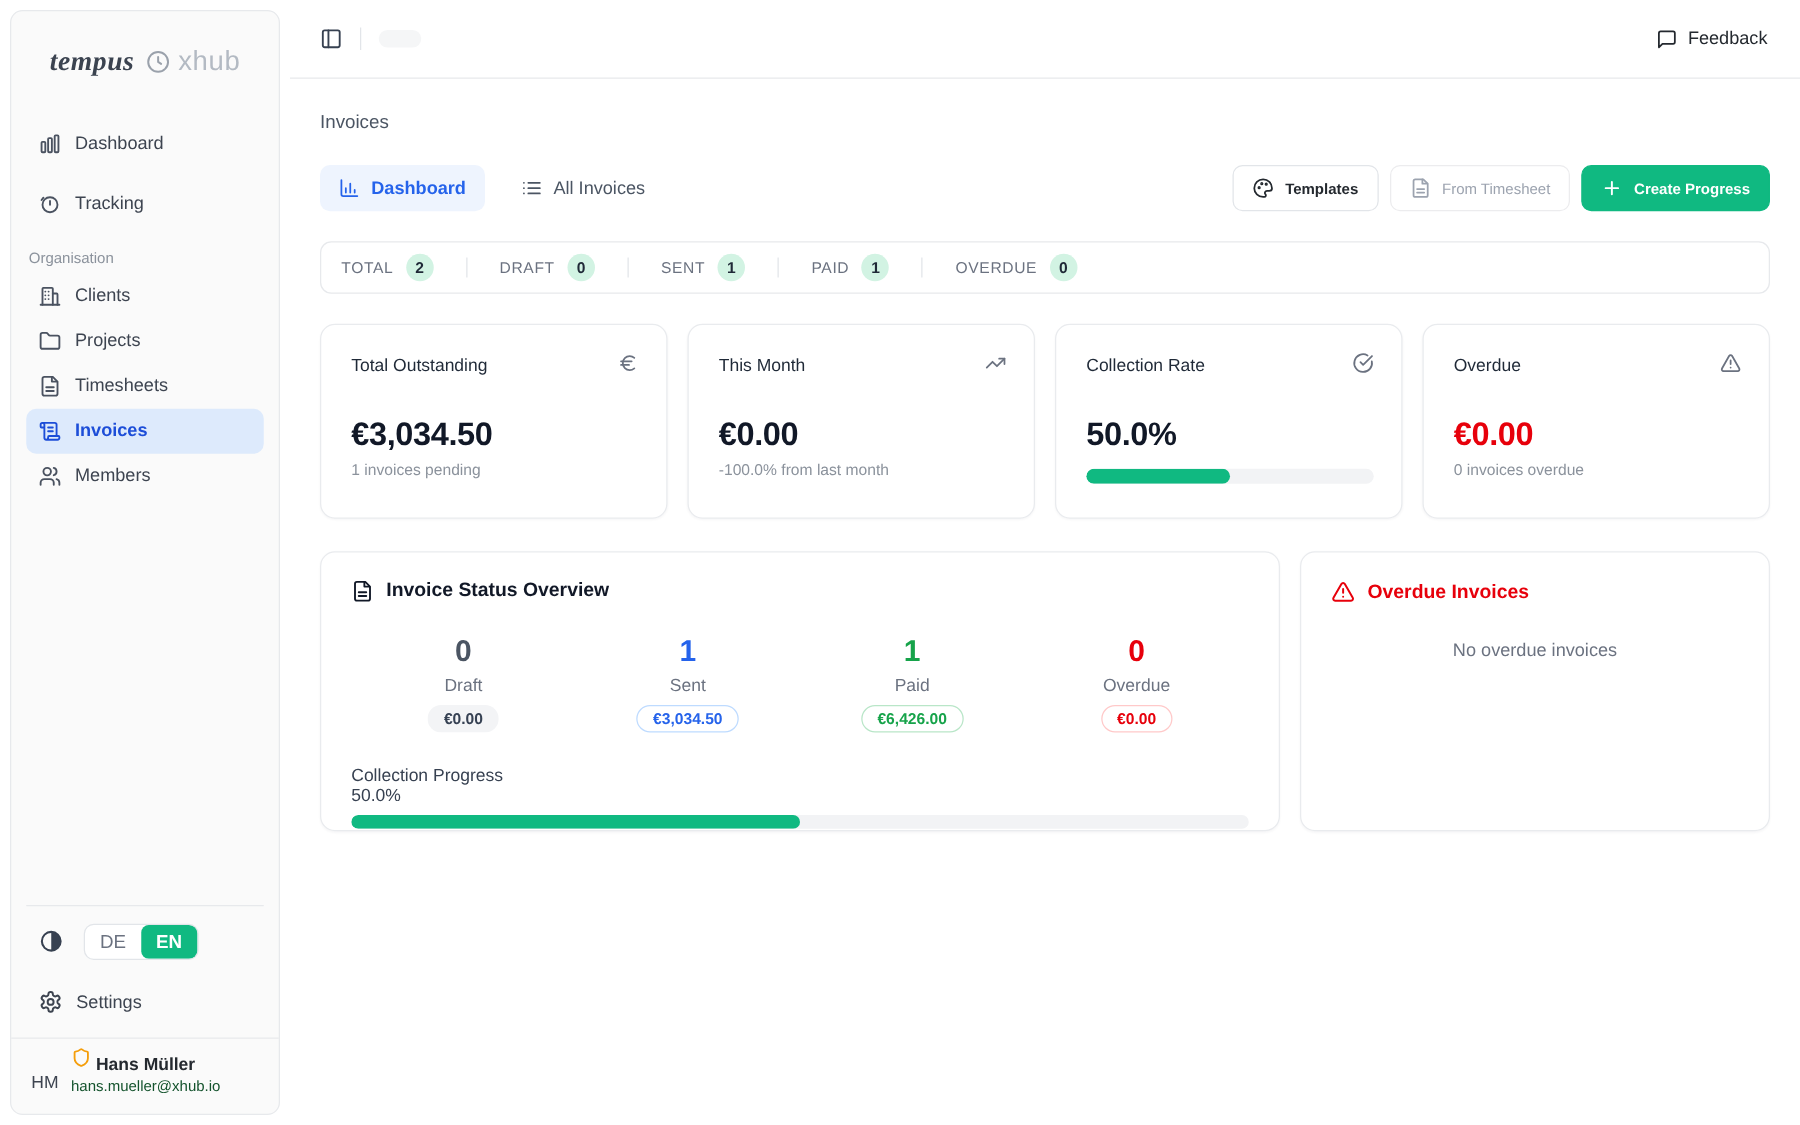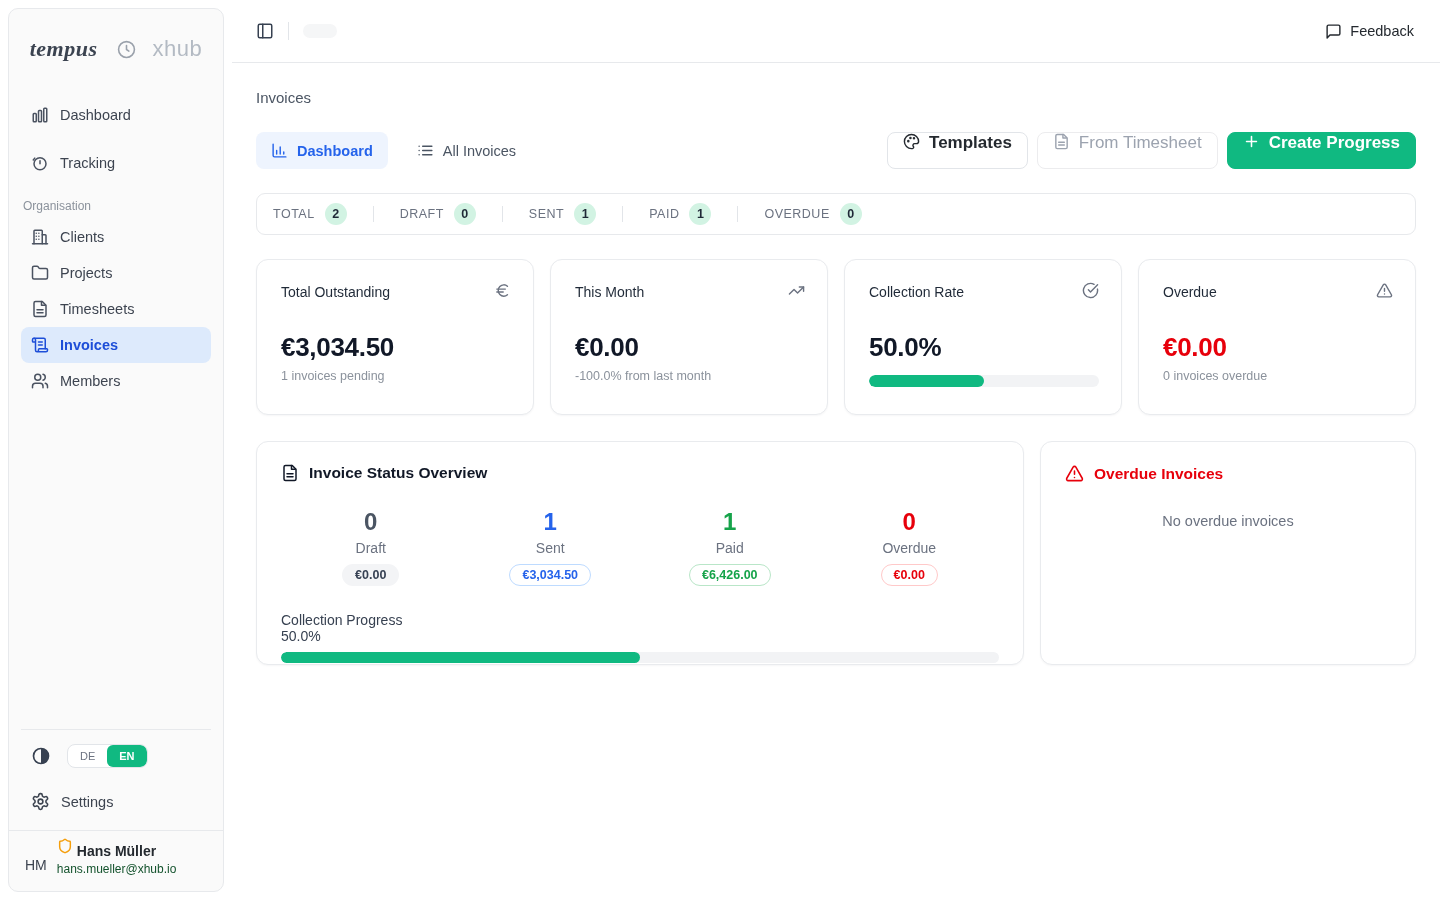--- a/index.html
+++ b/index.html
@@ -1,33 +1,33 @@
 <!DOCTYPE html>
 <html><head>
 <meta charset="utf-8">
 <style>
   * { margin:0; padding:0; box-sizing:border-box; }
   html,body { width:1440px; height:900px; background:#fff; font-family:"Liberation Sans", sans-serif; color:#1f2937; overflow:hidden; }
 
   
   .sidebar { position:absolute; left:8px; top:8px; width:216px; height:884px; background:#fafafa; border:1px solid #e7e9ec; border-radius:10px; display:flex; flex-direction:column; padding:14px 12px 0 12px; }
-  .logo { display:flex; align-items:center; justify-content:center; gap:16px; height:52px; margin-bottom:22px; }
+  .logo { display:flex; align-items:center; justify-content:center; gap:6px; height:52px; margin-bottom:22px; }
   .logo .brand { font-family:"Liberation Serif", serif; font-style:italic; font-weight:700; font-size:22px; color:#3b4350; letter-spacing:.5px; }
   .logo .clock { margin:0 1px 0 3px; color:#9aa1ab; }
   .logo .suffix { font-size:22px; color:#b3bac3; font-weight:400; letter-spacing:.5px; }
   .nav-item { display:flex; align-items:center; gap:11px; height:36px; padding:0 10px; border-radius:8px; font-size:14.5px; color:#3d4450; cursor:pointer; }
   .nav-item svg { flex:0 0 auto; color:#4a5260; }
   .nav-item.active { background:#ddeafc; color:#1d4ed8; font-weight:700; }
   .nav-item.active svg { color:#1d4ed8; }
   .nav-gap { height:12px; }
   .section-label { font-size:12px; color:#8b929c; margin:18px 0 6px 2px; }
   .sidebar-bottom { margin-top:auto; border-top:1px solid #e7e9ec; padding:14px 0 0 0; }
   .lang-row { display:flex; align-items:center; gap:16px; padding:0 10px; margin-bottom:16px; }
   .lang-toggle { display:inline-flex; border:1px solid #e2e5e9; border-radius:8px; background:#fff; overflow:hidden; }
-  .lang-seg { font-size:11px; padding:5px 12px; color:#6b7280; cursor:pointer; }
+  .lang-seg { font-size:15px; padding:5px 12px; color:#6b7280; cursor:pointer; }
   .lang-seg.active { background:#10b981; color:#fff; border-radius:6px; font-weight:600; }
   .settings-row { display:flex; align-items:center; gap:11px; height:36px; padding:0 10px; font-size:14.5px; color:#3d4450; cursor:pointer; margin-bottom:10px; }
   .user-box { border-top:1px solid #e7e9ec; margin:0 -12px; padding:12px 16px 14px 16px; display:flex; align-items:center; gap:10px; }
   .user-initials { font-size:14px; color:#3d4450; padding-top:10px; }
   .user-meta { line-height:1.25; }
   .user-name-row { display:flex; align-items:flex-end; gap:4px; }
   .user-name { font-size:14px; font-weight:700; color:#24292f; }
   .user-email { font-size:12px; color:#14532d; margin-top:2px; }
 
   
@@ -38,21 +38,21 @@
   .skeleton-pill { width:34px; height:14px; border-radius:7px; background:#f5f6f7; }
   .feedback-btn { margin-left:auto; display:flex; align-items:center; gap:8px; background:none; border:none; font-size:14.5px; color:#24292f; cursor:pointer; font-family:inherit; }
 
   .content { padding:26px 24px 0 24px; }
   .page-title { font-size:15px; font-weight:500; color:#4b5563; }
 
   .toolbar { display:flex; align-items:center; margin-top:26px; }
   .tab { display:flex; align-items:center; gap:9px; height:37px; padding:0 15px; border-radius:8px; font-size:14.5px; color:#4b5563; cursor:pointer; }
   .tab.active { background:#eef4fe; color:#2563eb; font-weight:600; }
   .toolbar-right { margin-left:auto; display:flex; align-items:center; gap:9px; }
-  .btn { display:flex; gap:9px; height:37px; padding:0 15px; border-radius:8px; font-size:17px; font-weight:600; cursor:pointer; border:1px solid #e2e5e9; background:#fff; color:#24292f; font-family:inherit; }
+  .btn { display:flex; align-items:center; gap:9px; height:37px; padding:0 15px; border-radius:8px; font-size:12px; font-weight:600; cursor:pointer; border:1px solid #e2e5e9; background:#fff; color:#24292f; font-family:inherit; }
   .btn.disabled { color:#9ca3af; border-color:#ececee; cursor:default; font-weight:500; }
   .btn.primary { background:#10b981; border-color:#10b981; color:#fff; }
 
   .status-strip { margin-top:24px; height:42px; border:1px solid #e7e9ec; border-radius:9px; display:flex; align-items:center; padding:0 16px; }
   .strip-item { display:flex; align-items:center; gap:10px; }
   .strip-label { font-size:12.5px; letter-spacing:.5px; color:#6b7280; }
   .strip-badge { width:22px; height:22px; border-radius:50%; background:#d2f3e3; color:#1f2937; font-size:12.5px; font-weight:600; display:flex; align-items:center; justify-content:center; }
   .strip-sep { width:1px; height:16px; background:#e2e5e9; margin:0 26px; }
 
   .cards { margin-top:24px; display:grid; grid-template-columns:repeat(4,1fr); gap:16px; }

